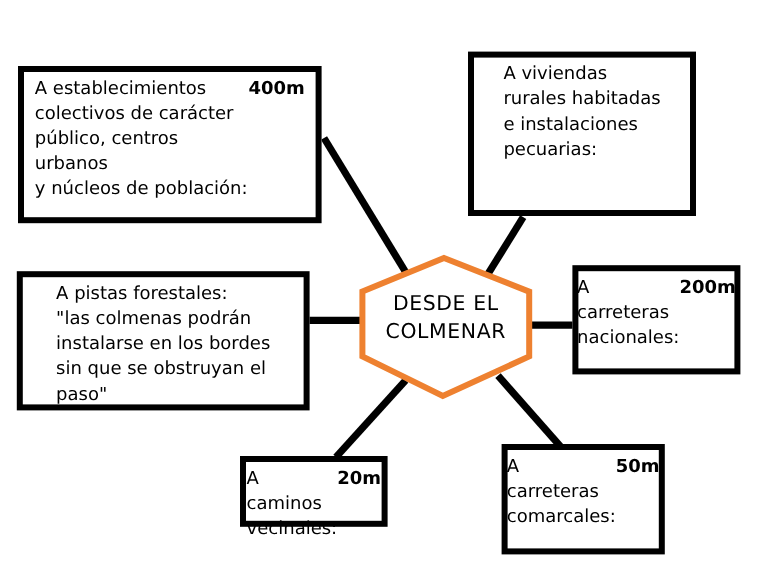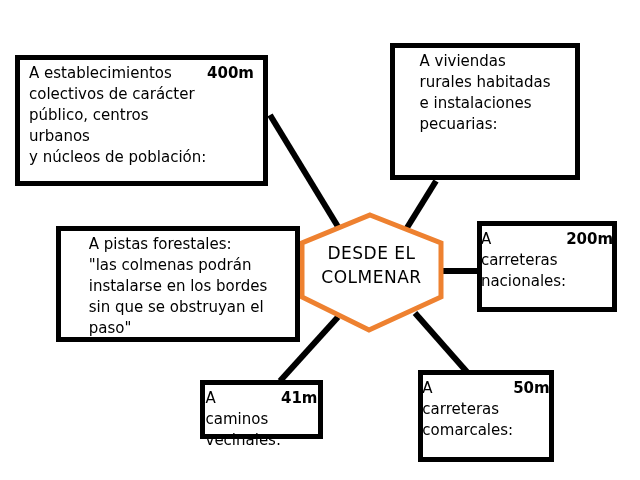--- a/index.html
+++ b/index.html
@@ -41,21 +41,21 @@
   }
   .node-value {
     font-size: 15px;
     line-height: 21px;
     font-weight: bold;
     color: #000000;
   }
   
   .box-establecimientos { left: 15px;  top: 55px;  width: 253px; height: 131px; }
   .box-viviendas        { left: 390px; top: 43px;  width: 190px; height: 137px; }
-  .box-pistas           { left: 14px;  top: 226px; width: 244px; height: 116px; margin-left: 42px; }
+  .box-pistas           { left: 14px;  top: 226px; width: 244px; height: 116px; }
   .box-nacionales       { left: 477px; top: 221px; width: 140px; height: 91px;  }
   .box-caminos          { left: 200px; top: 380px; width: 123px; height: 59px;  }
   .box-comarcales       { left: 418px; top: 370px; width: 136px; height: 92px;  }
   .hex-label {
     position: absolute;
     left: 302px;
     top: 241px;
     width: 139px;
     height: 60px;
     display: flex;
@@ -114,21 +114,21 @@
 
   <div class="node-box box-nacionales">
     <span class="node-text">A carreteras
 nacionales:</span>
     <span class="node-value">200m</span>
   </div>
 
   <div class="node-box box-caminos">
     <span class="node-text">A caminos
 vecinales:</span>
-    <span class="node-value">41m</span>
+    <span class="node-value">20m</span>
   </div>
 
   <div class="node-box box-comarcales">
     <span class="node-text">A carreteras
 comarcales:</span>
     <span class="node-value">50m</span>
   </div>
 
 </div>
 

